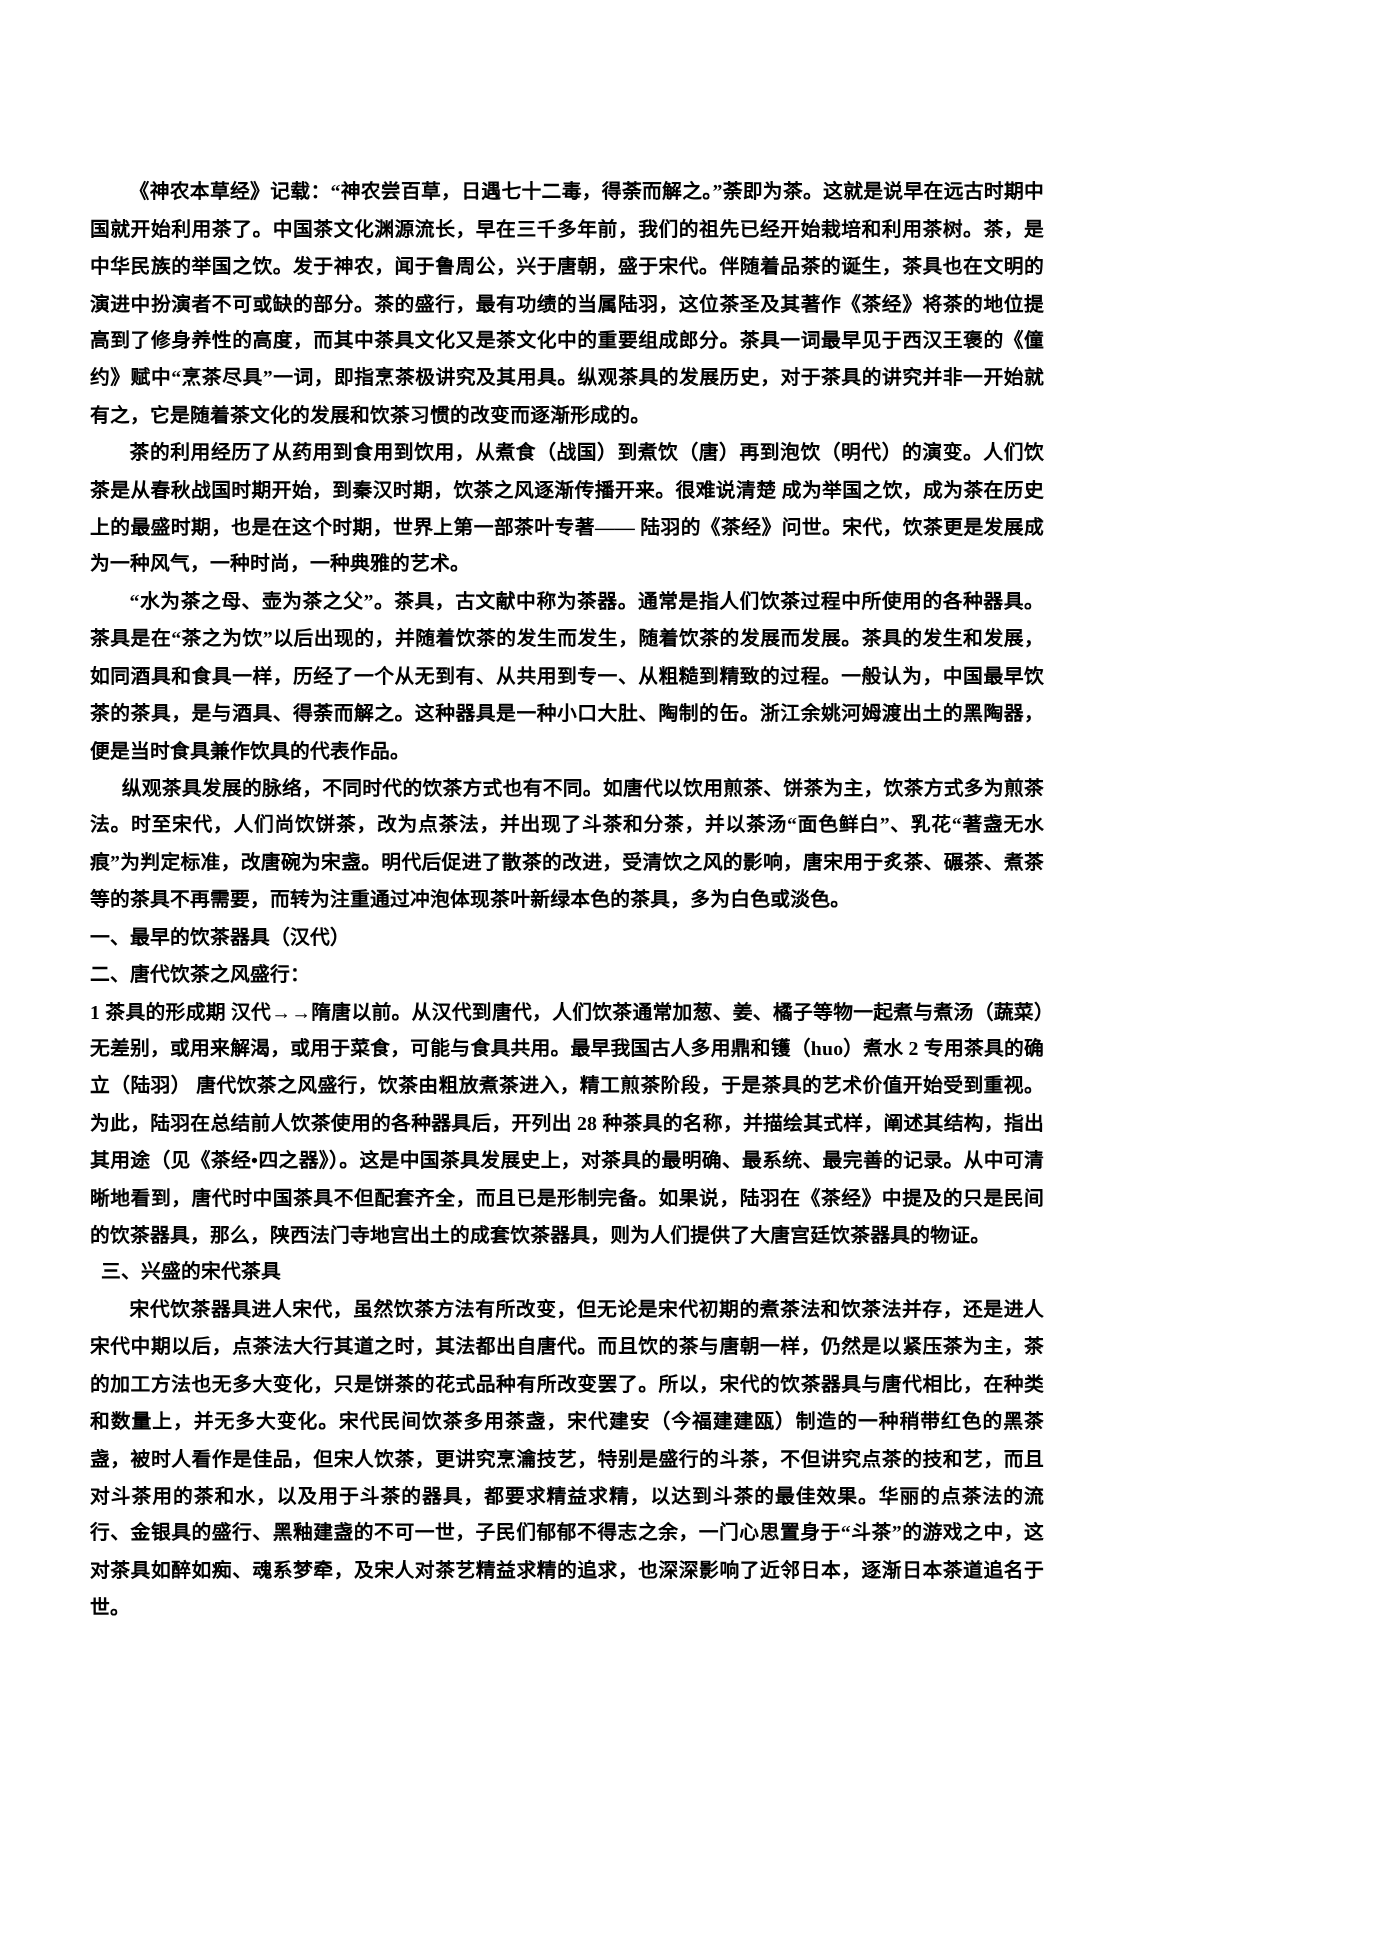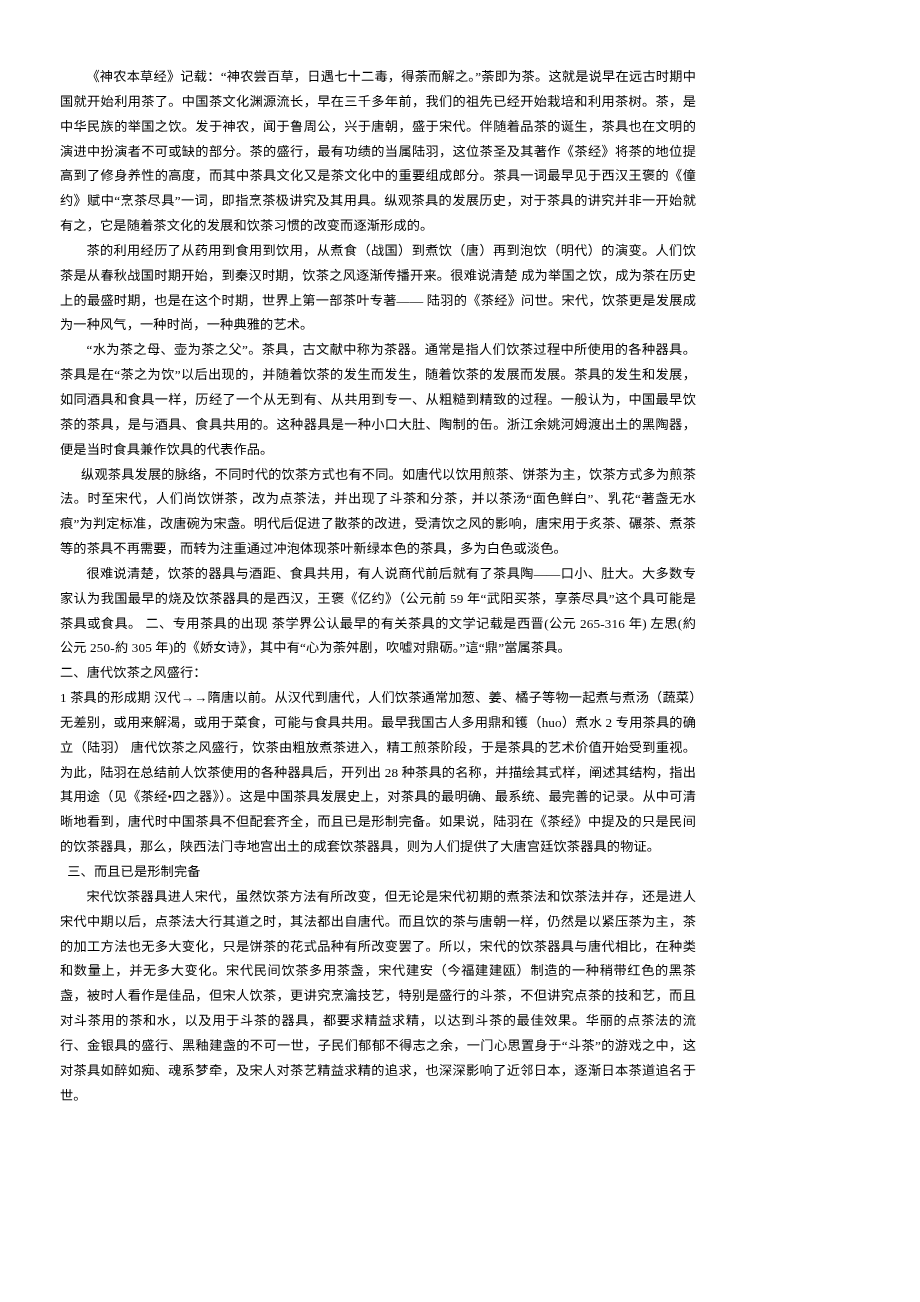--- a/index.html
+++ b/index.html
@@ -14,21 +14,22 @@
     overflow: hidden;
     font-family: "Liberation Serif", "DejaVu Serif", serif;
     color: #000000;
   }
   .page {
     position: relative;
     width: 754px;
     height: 1302px;
     background: #ffffff;
     box-sizing: border-box;
-    padding: 65px 58px 0 60px;
+    padding: 116px 58px 0 60px;
+    font-weight: bold;
   }
   .doc-body {
     font-size: 13.2px;
     line-height: 24.85px;
     text-align: justify;
     text-justify: inter-ideograph;
     letter-spacing: 0.15px;
   }
   p {
     margin: 0;
@@ -56,29 +57,29 @@
 </head>
 <body>
 
 <div class="page">
   <div class="doc-body">
 
     <p class="indent">《神农本草经》记载：“神农尝百草，日遇七十二毒，得荼而解之。”荼即为茶。这就是说早在远古时期中国就开始利用茶了。中国茶文化渊源流长，早在三千多年前，我们的祖先已经开始栽培和利用茶树。茶，是中华民族的举国之饮。发于神农，闻于鲁周公，兴于唐朝，盛于宋代。伴随着品茶的诞生，茶具也在文明的演进中扮演者不可或缺的部分。茶的盛行，最有功绩的当属陆羽，这位茶圣及其著作《茶经》将茶的地位提高到了修身养性的高度，而其中茶具文化又是茶文化中的重要组成郎分。茶具一词最早见于西汉王褒的《僮约》赋中“烹茶尽具”一词，即指烹茶极讲究及其用具。纵观茶具的发展历史，对于茶具的讲究并非一开始就有之，它是随着茶文化的发展和饮茶习惯的改变而逐渐形成的。</p>
 
     <p class="indent">茶的利用经历了从药用到食用到饮用，从煮食（战国）到煮饮（唐）再到泡饮（明代）的演变。人们饮茶是从春秋战国时期开始，到秦汉时期，饮茶之风逐渐传播开来。很难说清楚 成为举国之饮，成为茶在历史上的最盛时期，也是在这个时期，世界上第一部茶叶专著—— 陆羽的《茶经》问世。宋代，饮茶更是发展成为一种风气，一种时尚，一种典雅的艺术。</p>
 
-    <p class="indent">“水为茶之母、壶为茶之父”。茶具，古文献中称为茶器。通常是指人们饮茶过程中所使用的各种器具。茶具是在“茶之为饮”以后出现的，并随着饮茶的发生而发生，随着饮茶的发展而发展。茶具的发生和发展，如同酒具和食具一样，历经了一个从无到有、从共用到专一、从粗糙到精致的过程。一般认为，中国最早饮茶的茶具，是与酒具、食具共用的。这种器具是一种小口大肚、陶制的缶。浙江余姚河姆渡出土的黑陶器，便是当时食具兼作饮具的代表作品。</p>
+    <p class="indent">“水为茶之母、壶为茶之父”。茶具，古文献中称为茶器。通常是指人们饮茶过程中所使用的各种器具。茶具是在“茶之为饮”以后出现的，并随着饮茶的发生而发生，随着饮茶的发展而发展。茶具的发生和发展，如同酒具和食具一样，历经了一个从无到有、从共用到专一、从粗糙到精致的过程。一般认为，中国最早饮茶的茶具，是与酒具、得荼而解之。这种器具是一种小口大肚、陶制的缶。浙江余姚河姆渡出土的黑陶器，便是当时食具兼作饮具的代表作品。</p>
 
     <p class="indent-small">纵观茶具发展的脉络，不同时代的饮茶方式也有不同。如唐代以饮用煎茶、饼茶为主，饮茶方式多为煎茶法。时至宋代，人们尚饮饼茶，改为点茶法，并出现了斗茶和分茶，并以茶汤“面色鲜白”、乳花“著盏无水痕”为判定标准，改唐碗为宋盏。明代后促进了散茶的改进，受清饮之风的影响，唐宋用于炙茶、碾茶、煮茶等的茶具不再需要，而转为注重通过冲泡体现茶叶新绿本色的茶具，多为白色或淡色。</p>
 
+    <p class="heading">一、最早的饮茶器具（汉代）</p>
 
-    <p class="indent">很难说清楚，饮茶的器具与酒距、食具共用，有人说商代前后就有了茶具陶——口小、肚大。大多数专家认为我国最早的烧及饮茶器具的是西汉，王褒《亿约》（公元前 59 年“武阳买茶，享荼尽具”这个具可能是茶具或食具。 二、专用茶具的出现 茶学界公认最早的有关茶具的文学记载是西晋(公元 265-316 年) 左思(約公元 250-約 305 年)的《娇女诗》，其中有“心为荼舛剧，吹嘘对鼎砺。”這“鼎”當属茶具。</p>
 
     <p class="heading">二、唐代饮茶之风盛行：</p>
 
     <p class="noindent">1 茶具的形成期 汉代→→隋唐以前。从汉代到唐代，人们饮茶通常加葱、姜、橘子等物一起煮与煮汤（蔬菜）无差别，或用来解渴，或用于菜食，可能与食具共用。最早我国古人多用鼎和镬（huo）煮水 2 专用茶具的确立（陆羽） 唐代饮茶之风盛行，饮茶由粗放煮茶进入，精工煎茶阶段，于是茶具的艺术价值开始受到重视。为此，陆羽在总结前人饮茶使用的各种器具后，开列出 28 种茶具的名称，并描绘其式样，阐述其结构，指出其用途（见《茶经•四之器》）。这是中国茶具发展史上，对茶具的最明确、最系统、最完善的记录。从中可清晰地看到，唐代时中国茶具不但配套齐全，而且已是形制完备。如果说，陆羽在《茶经》中提及的只是民间的饮茶器具，那么，陕西法门寺地宫出土的成套饮茶器具，则为人们提供了大唐宫廷饮茶器具的物证。</p>
 
-    <p class="heading-indent">三、而且已是形制完备</p>
+    <p class="heading-indent">三、兴盛的宋代茶具</p>
 
     <p class="indent">宋代饮茶器具进人宋代，虽然饮茶方法有所改变，但无论是宋代初期的煮茶法和饮茶法并存，还是进人宋代中期以后，点茶法大行其道之时，其法都出自唐代。而且饮的茶与唐朝一样，仍然是以紧压茶为主，茶的加工方法也无多大变化，只是饼茶的花式品种有所改变罢了。所以，宋代的饮茶器具与唐代相比，在种类和数量上，并无多大变化。宋代民间饮茶多用茶盏，宋代建安（今福建建瓯）制造的一种稍带红色的黑茶盏，被时人看作是佳品，但宋人饮茶，更讲究烹瀹技艺，特别是盛行的斗茶，不但讲究点茶的技和艺，而且对斗茶用的茶和水，以及用于斗茶的器具，都要求精益求精，以达到斗茶的最佳效果。华丽的点茶法的流行、金银具的盛行、黑釉建盏的不可一世，子民们郁郁不得志之余，一门心思置身于“斗茶”的游戏之中，这对茶具如醉如痴、魂系梦牵，及宋人对茶艺精益求精的追求，也深深影响了近邻日本，逐渐日本茶道追名于世。</p>
 
   </div>
 </div>
 
 </body></html>

